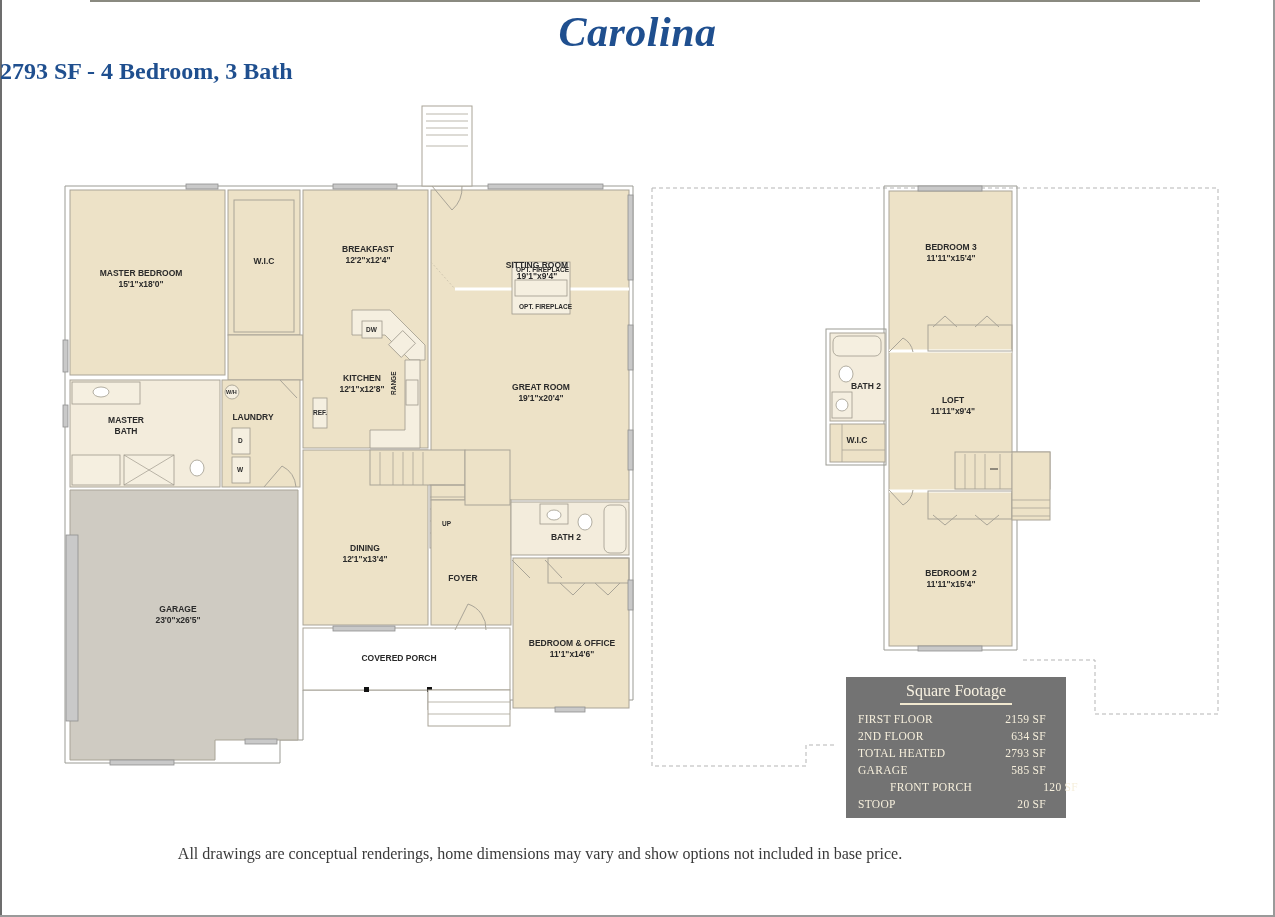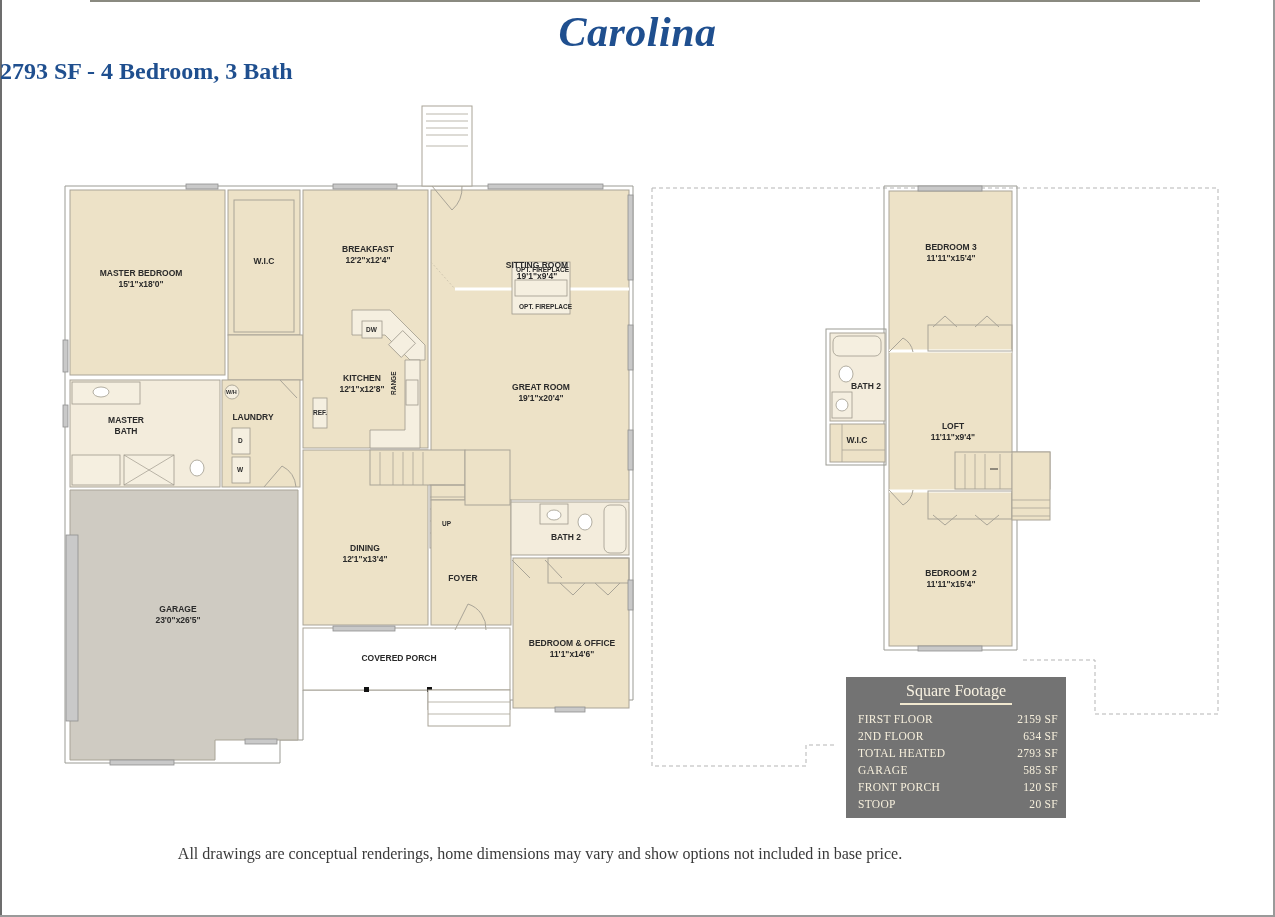--- a/index.html
+++ b/index.html
@@ -44,21 +44,21 @@
   .sqft-title {
     position: absolute; left: 0; width: 220px; top: 5px; text-align: center;
     font-size: 16px; color: #f8f2e2;
   }
   .sqft-underline { position: absolute; left: 54px; top: 26px; width: 112px; height: 2px; background: #f1e8cf; }
   .sqft-row {
     position: absolute; left: 12px; width: 200px; height: 17px;
     font-size: 11.5px; letter-spacing: 0.3px;
   }
   .sqft-row .k { position: absolute; left: 0; top: 0; text-align: center; }
-  .sqft-row .v { position: absolute; right: 0; top: 0; }
+  .sqft-row .v { position: absolute; right: 12px; top: 0; }
 
   .disclaimer {
     position: absolute; left: 0; width: 1080px; top: 845px; text-align: center;
     font-family: "Liberation Serif", serif; font-size: 16px; color: #3a3a3a;
   }
 </style>
 </head>
 <body>
 
 <div class="frame-left"></div>
@@ -307,21 +307,21 @@
 <span class="fixture-label" style="left:237px; top:466px;">W</span>
 <span class="fixture-label" style="left:442px; top:520px;">UP</span>
 
 <div class="room-label" style="left:951px; top:242px;">
   <span>BEDROOM 3</span>
   <span class="dim">11'11"x15'4"</span>
 </div>
 <div class="room-label" style="left:866px; top:381px;">
   <span>BATH 2</span>
 </div>
-<div class="room-label" style="left:953px; top:395px;margin-top:26px;">
+<div class="room-label" style="left:953px; top:395px;">
   <span>LOFT</span>
   <span class="dim">11'11"x9'4"</span>
 </div>
 <div class="room-label" style="left:857px; top:435px;">
   <span>W.I.C</span>
 </div>
 <div class="room-label" style="left:951px; top:568px;">
   <span>BEDROOM 2</span>
   <span class="dim">11'11"x15'4"</span>
 </div>
@@ -338,21 +338,21 @@
     <span class="v">634 SF</span>
   </div>
   <div class="sqft-row" style="top:70px;">
     <span class="k">TOTAL HEATED</span>
     <span class="v">2793 SF</span>
   </div>
   <div class="sqft-row" style="top:87px;">
     <span class="k">GARAGE</span>
     <span class="v">585 SF</span>
   </div>
-  <div class="sqft-row" style="top:104px;">
+  <div class="sqft-row" style="top:104px;margin-left:32px;">
     <span class="k">FRONT PORCH</span>
     <span class="v">120 SF</span>
   </div>
   <div class="sqft-row" style="top:121px;">
     <span class="k">STOOP</span>
     <span class="v">20 SF</span>
   </div>
 </div>
 
 <div class="disclaimer">All drawings are conceptual renderings, home dimensions may vary and show options not included in base price.</div>

